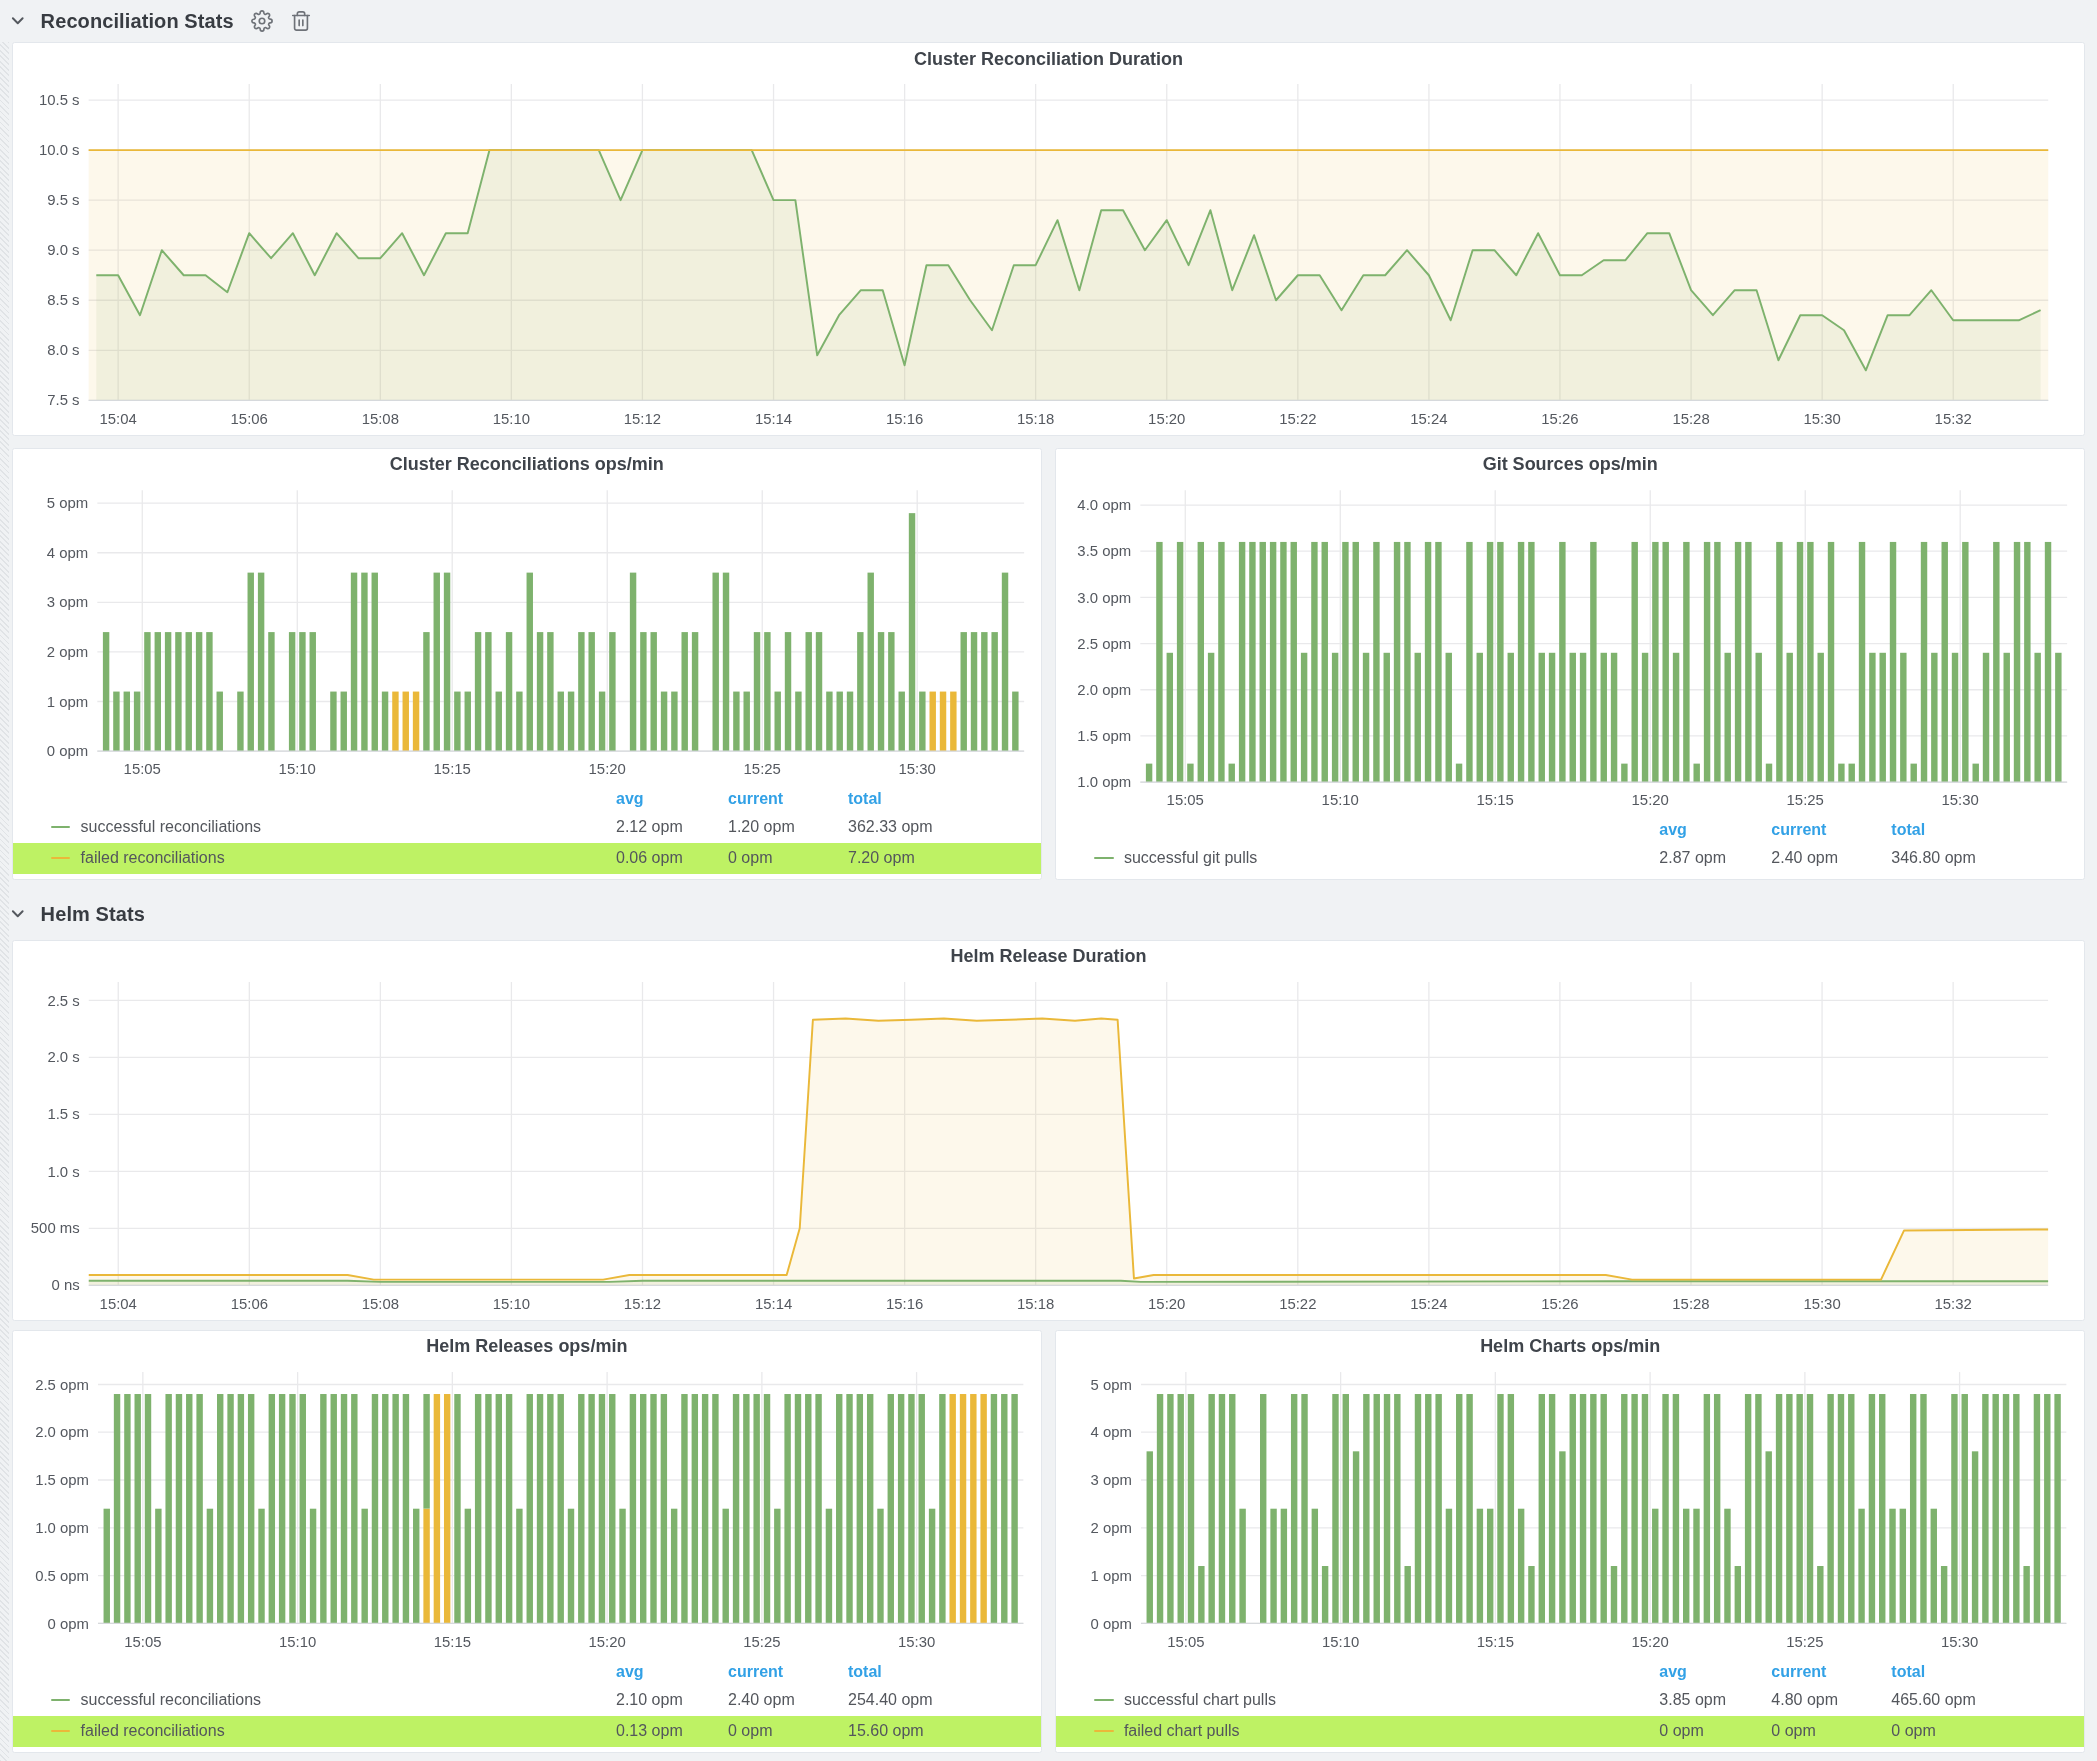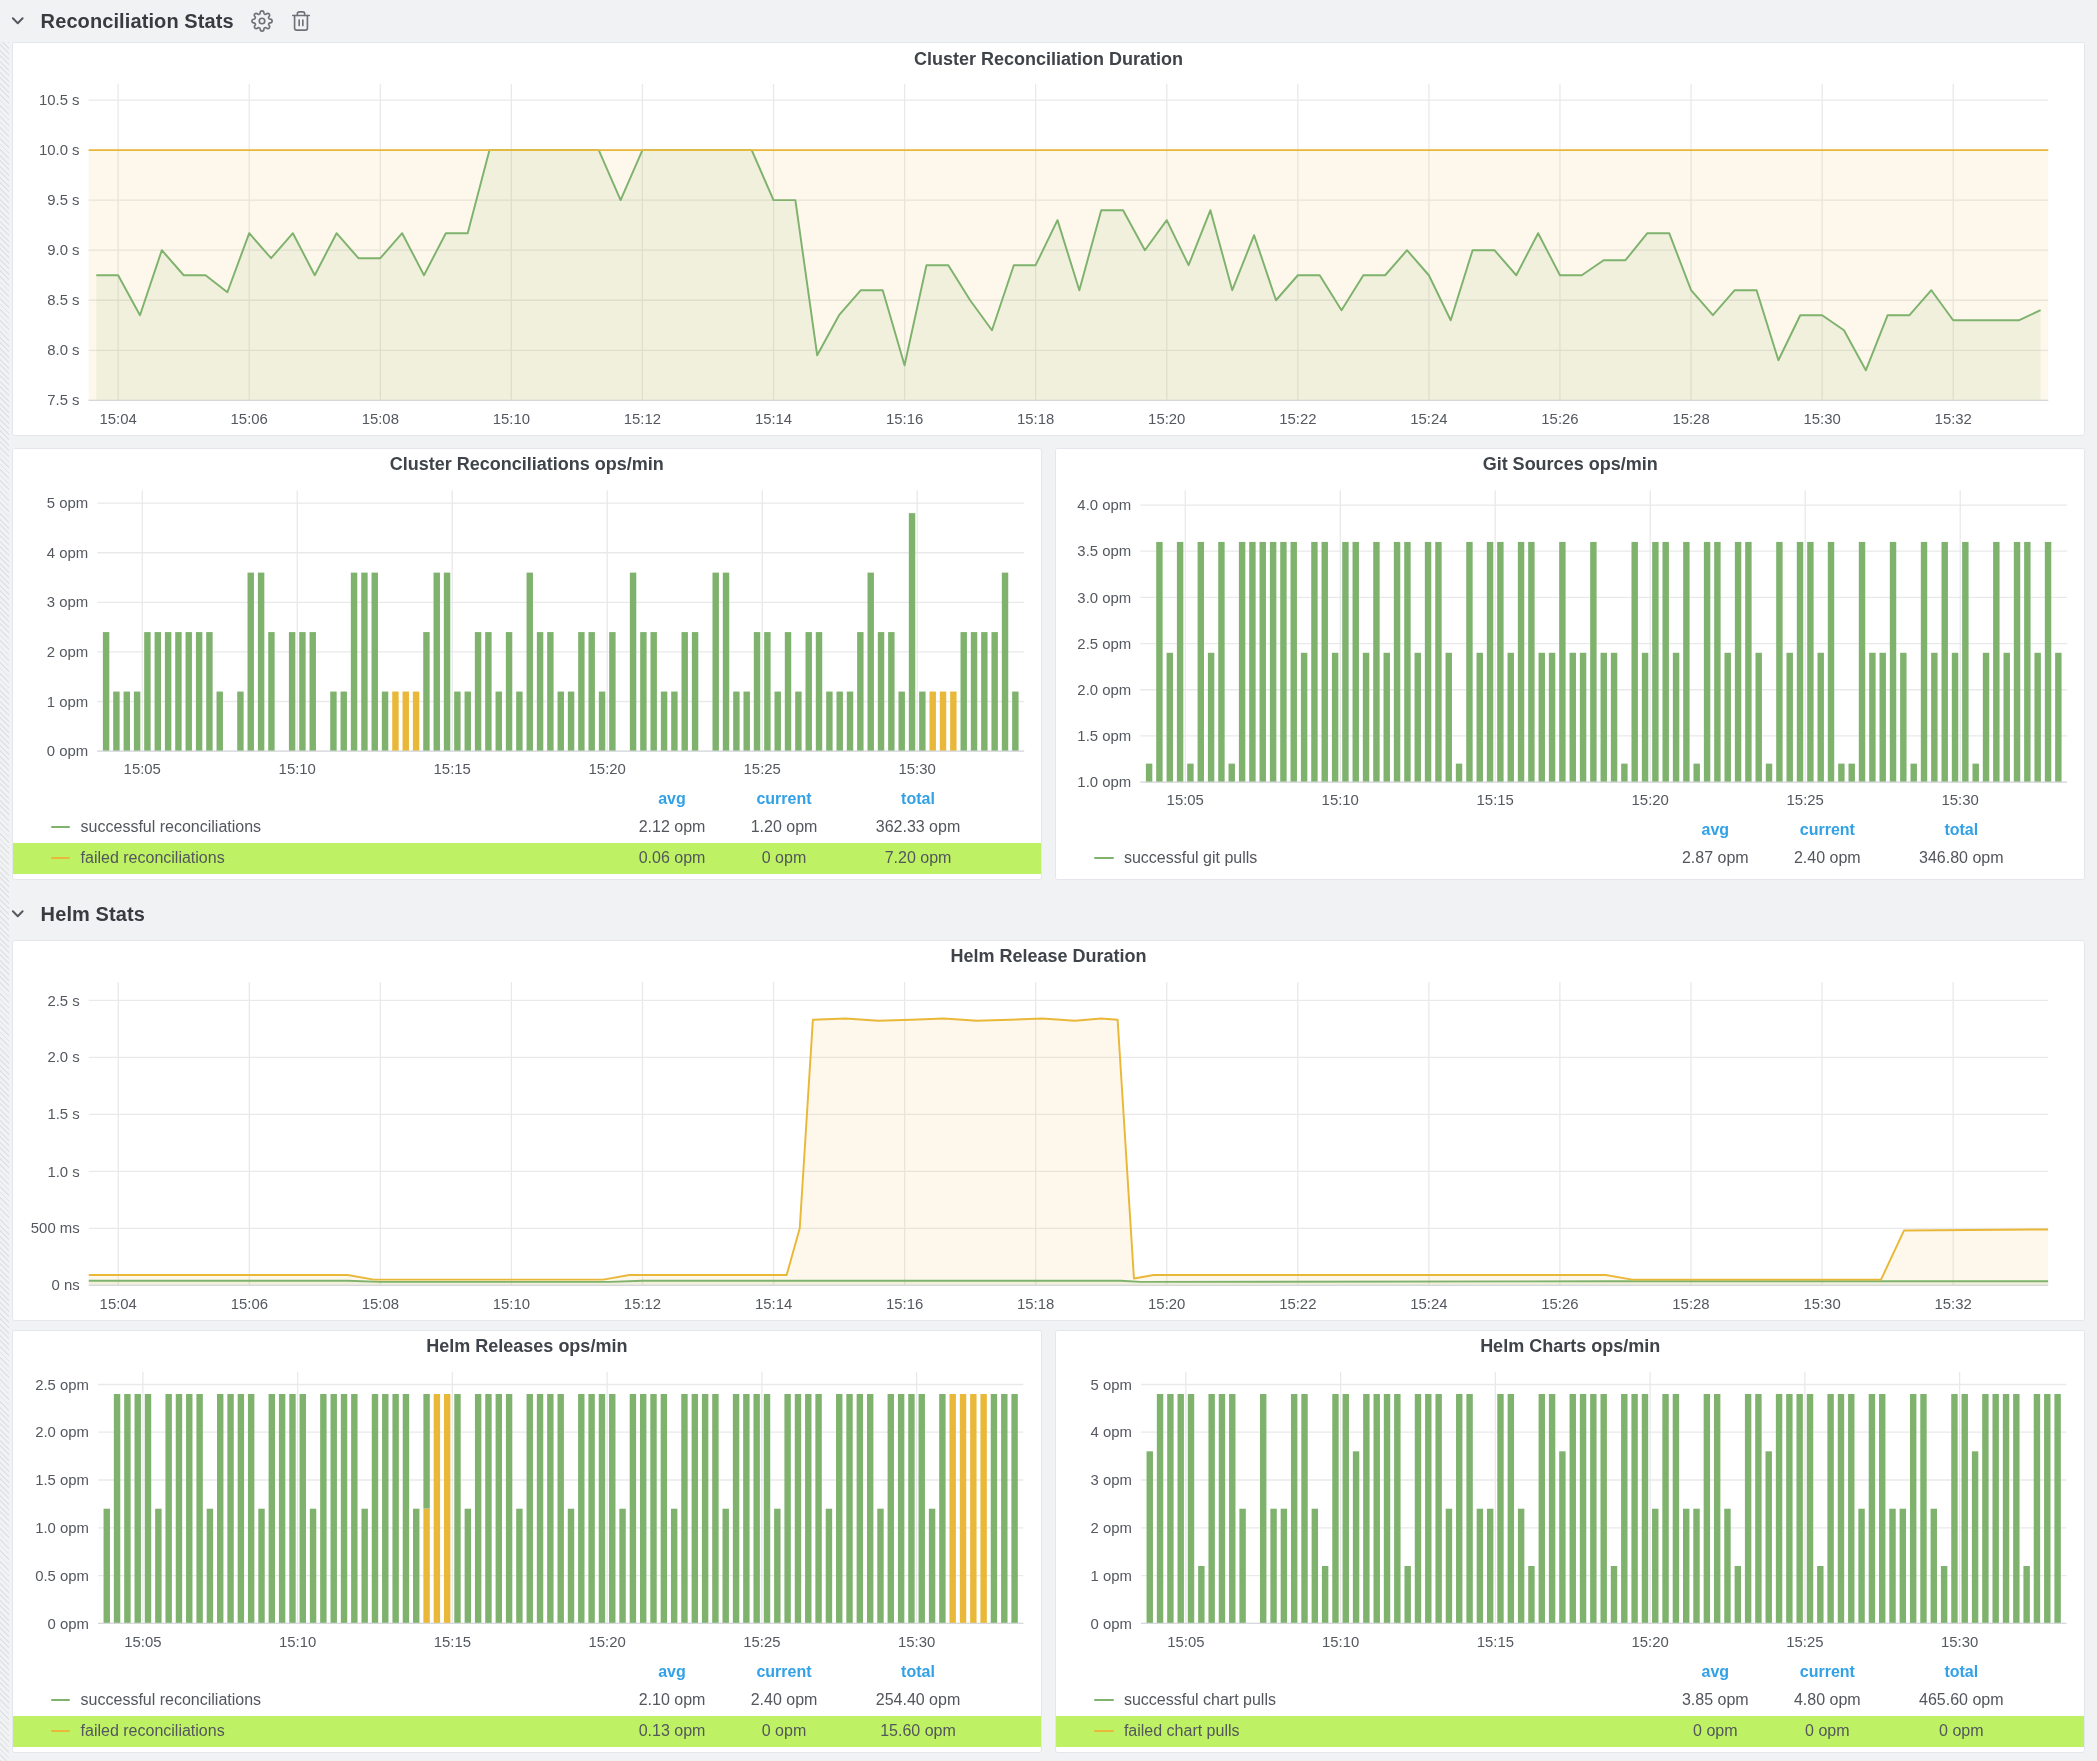--- a/index.html
+++ b/index.html
@@ -32,21 +32,21 @@
   .chart{flex:1;min-height:0;position:relative;}
   .chart svg{position:absolute;left:0;top:0;}
   .tick{font-size:23px;fill:#54585f;font-family:"Liberation Sans","DejaVu Sans",sans-serif;}
   .legend{flex:none;padding-bottom:5.2px;}
   .lrow{display:flex;align-items:center;height:31px;padding:0 53px 0 38px;font-size:16px;color:#53565c;}
   .lrow.lhead{height:26px;}
   .lcol{color:#32a1e6;font-weight:700;cursor:pointer;}
   .dash{width:19.5px;height:2.6px;border-radius:1.3px;margin-right:10.4px;flex:none;}
   .dash-sp{width:30px;flex:none;}
   .llabel{flex:1;text-align:left;cursor:pointer;}
-  .lval{width:112px;text-align:center;flex:none;}
+  .lval{width:112px;text-align:left;flex:none;}
   .lval:last-child{width:140px;padding-left:8px;}
   .lrow.striped{background:#bef264;}
   #p1wrap{height:394px;margin:0 11.7px;}
   #row2{height:432px;margin-top:11.7px;}
   #p4wrap{height:381px;margin:0 11.7px;}
   #row5{height:423px;margin-top:9px;}
 </style>
 </head>
 <body>
 

